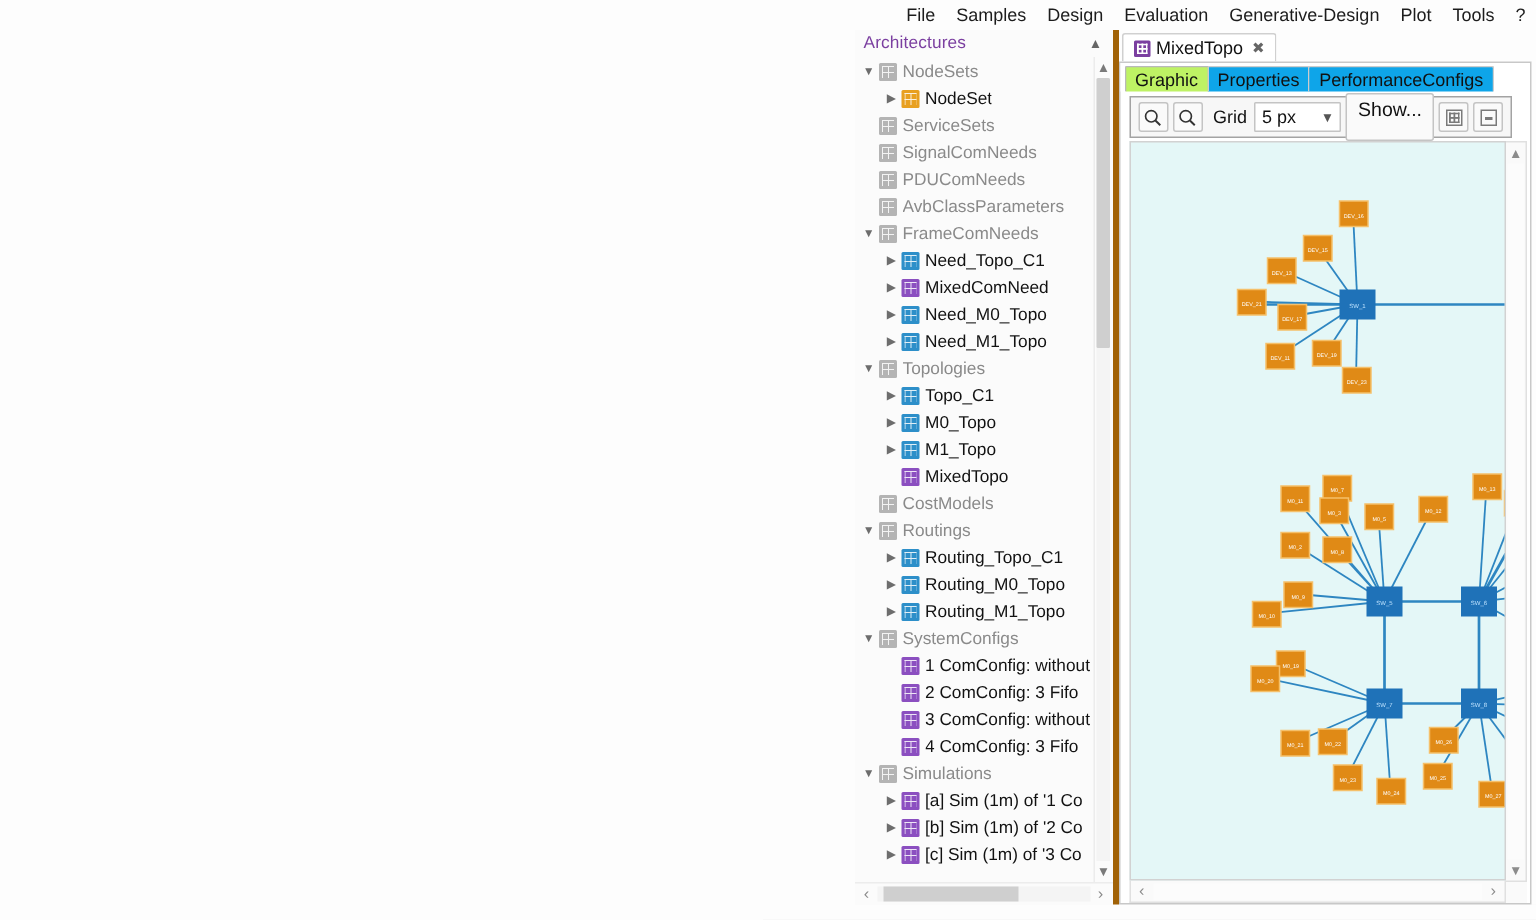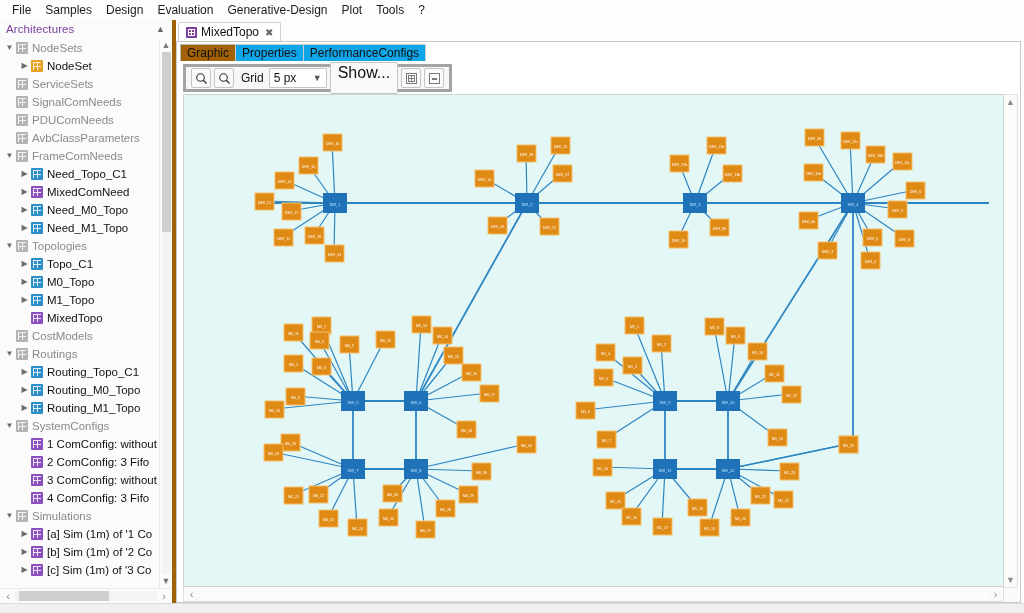--- a/index.html
+++ b/index.html
@@ -5,21 +5,21 @@
   * { box-sizing: border-box; }
   html, body { margin:0; padding:0; }
   body {
     width:1024px; height:613px;
     font-family:"Liberation Sans", sans-serif;
     font-size:12px;
     background:#f0f0f0;
     color:#1a1a1a;
     overflow:hidden;
   }
-  #app { width:1024px; height:613px; display:flex; flex-direction:column; background:#fdfdfd; }
+  #app { width:1024px; height:613px; display:flex; flex-direction:column; background:#fdfdfd;align-items:flex-end; }
 
   
   .menubar {
     height:20px; display:flex; align-items:center;
     padding-left:5px; background:#fdfdfd; flex:0 0 20px;
   }
   .menubar .mi {
     padding:1px 7px; font-size:12px; color:#1c1c1c; cursor:default; line-height:16px;
   }
 
@@ -106,42 +106,42 @@
   .edtab .x { color:#666; font-size:10px; margin-left:2px; }
 
   .edpane { flex:1; display:flex; flex-direction:column; min-height:0; border:1px solid #c8c8c8; border-top:1px solid #c8c8c8; background:#fff; margin-right:1px; }
 
   .subtabs { height:19px; flex:0 0 19px; display:flex; align-items:flex-end; padding-left:3px; padding-top:2px; background:#fff; }
   .subtab {
     height:17px; padding:0 6px; font-size:12px; line-height:17px;
     border:1px solid #cccccc; border-bottom:none; background:#0ea5e9; color:#111;
     border-radius:1px 1px 0 0; margin-right:-1px;
   }
-  .subtab.active { background:#a16207; border-color:#b9b9b9; }
+  .subtab.active { background:#bef264; border-color:#b9b9b9; }
 
   .toolbar {
     height:28px; flex:0 0 28px; display:flex; align-items:center; gap:3px;
-    padding:0 5px; margin:3px 0 2px 6px;
-    border:3px solid #a3a3a3; background:#f7f7f7; width:fit-content;
+    padding:0 5px; margin:3px 12px 2px 6px;
+    border:1px solid #a3a3a3; background:#f7f7f7; width:fit-content;
   }
   .tbtn {
     width:20px; height:20px; border:1px solid #c4c4c4; background:#fafafa;
     display:flex; align-items:center; justify-content:center; border-radius:2px;
   }
   .tbtn svg { display:block; }
   .tlabel { font-size:12px; color:#111; padding:0 2px 0 4px; }
   .tselect {
     height:20px; min-width:58px; border:1px solid #c4c4c4; background:#fff;
     display:flex; align-items:center; justify-content:space-between; padding:0 4px;
     font-size:12px; color:#111; border-radius:1px;
   }
   .tselect .cv { color:#555; font-size:9px; margin-left:8px; }
   .tbtn-text {
     height:32px; padding:0 7px; border:1px solid #c4c4c4; background:#fafafa;
-    font-size:16px; line-height:19px; color:#111; border-radius:2px;
+    font-size:13px; line-height:19px; color:#111; border-radius:2px;
   }
   .ic-sq { width:11px; height:11px; border:1px solid #7a7a7a; position:relative; }
   .ic-sq.dots::after {
     content:""; position:absolute; inset:1px;
     background:
       linear-gradient(to right,#7a7a7a 1px,transparent 1px) 0 0/3px 3px,
       linear-gradient(to bottom,#7a7a7a 1px,transparent 1px) 0 0/3px 3px;
   }
   .ic-sq.min::after { content:""; position:absolute; left:2px; right:2px; top:4px; height:2px; background:#7a7a7a; }
 

